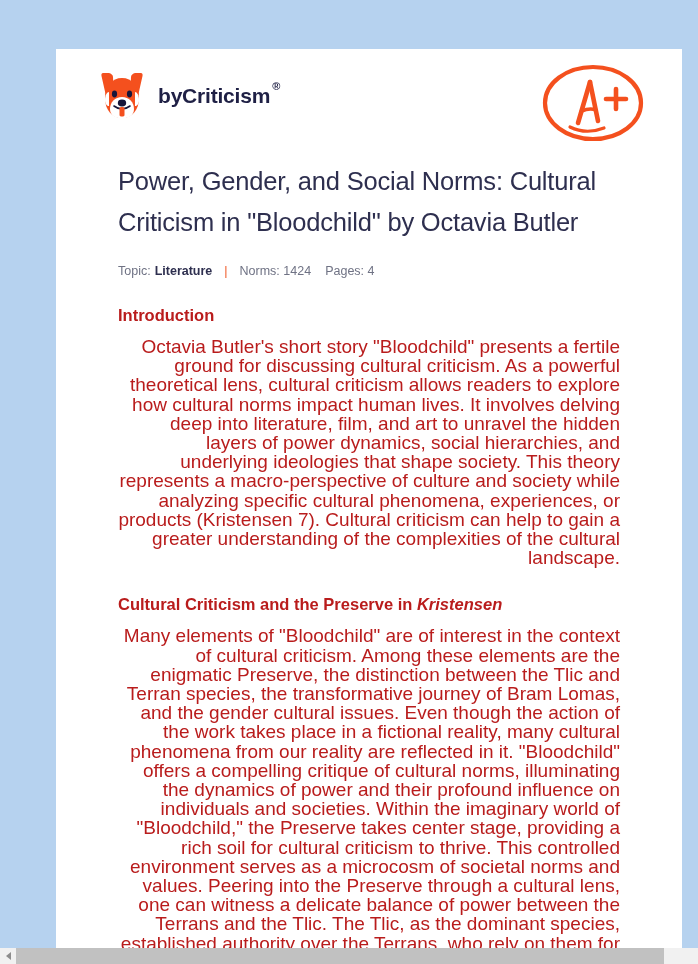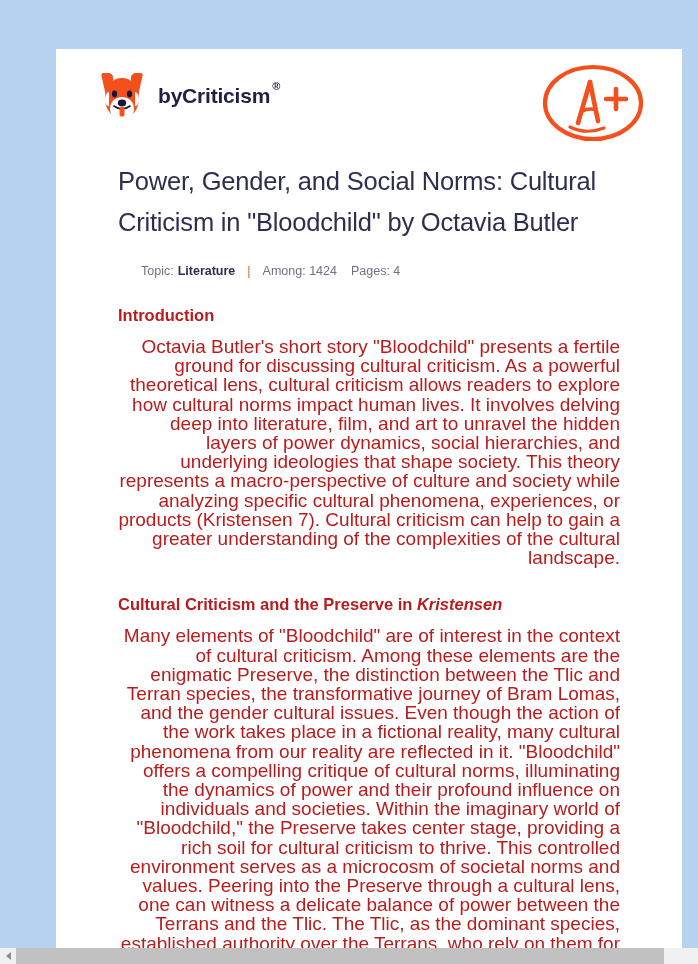--- a/index.html
+++ b/index.html
@@ -100,21 +100,20 @@
     letter-spacing: -0.2px;
   }
 
   .meta-row {
     margin-top: 21px;
     font-size: 12.5px;
     color: #6f7284;
     display: flex;
     align-items: center;
     white-space: nowrap;
-    margin-left: 23px;
   }
   .meta-label { color: #6f7284; }
   .meta-topic {
     color: #2e2f4f;
     font-weight: bold;
     margin-left: 4px;
     text-decoration: none;
     cursor: pointer;
     text-align: right;
   }
@@ -242,21 +241,21 @@
 
     <div class="doc-body">
 
       <h1 class="doc-title">Power, Gender, and Social Norms: Cultural Criticism in "Bloodchild" by Octavia Butler</h1>
 
       <div class="meta-row">
         <span class="meta-label">Topic:</span>
         <a class="meta-topic" href="#">Literature</a>
         <span class="meta-sep">|</span>
         <span class="meta-words">
-          <span class="meta-label">Among:</span>
+          <span class="meta-label">Norms:</span>
           <span class="meta-value">1424</span>
         </span>
         <span>
           <span class="meta-label">Pages:</span>
           <span class="meta-value">4</span>
         </span>
       </div>
 
       <h2 class="section-heading">
         <span>Introduction</span>

